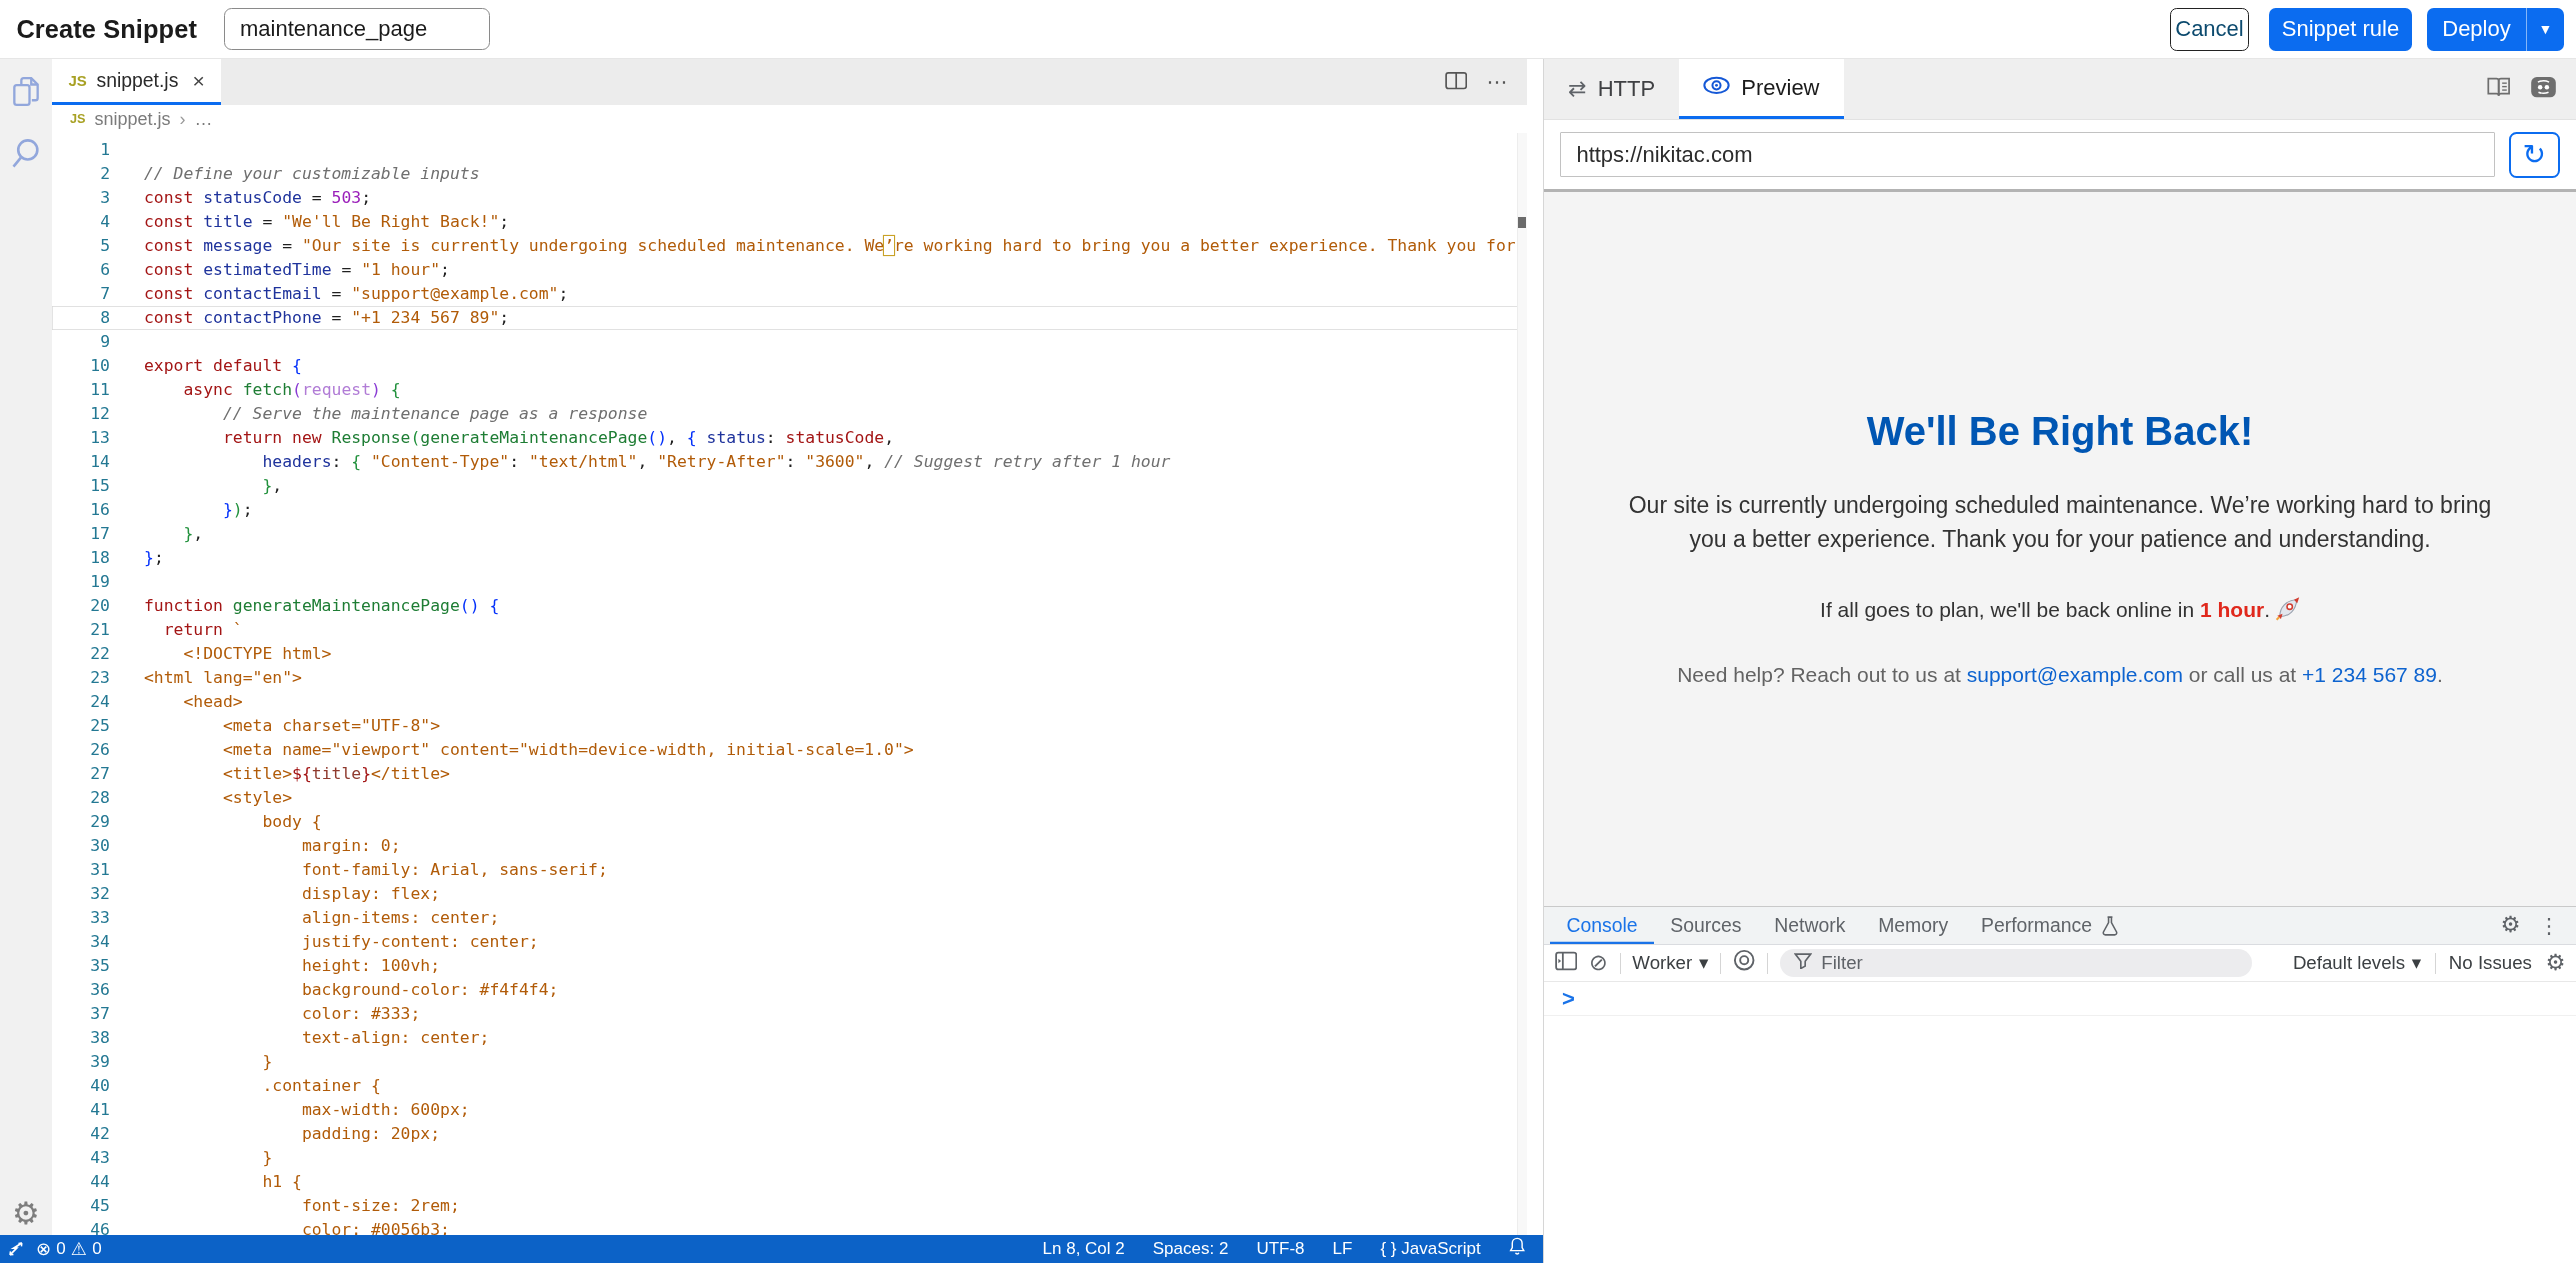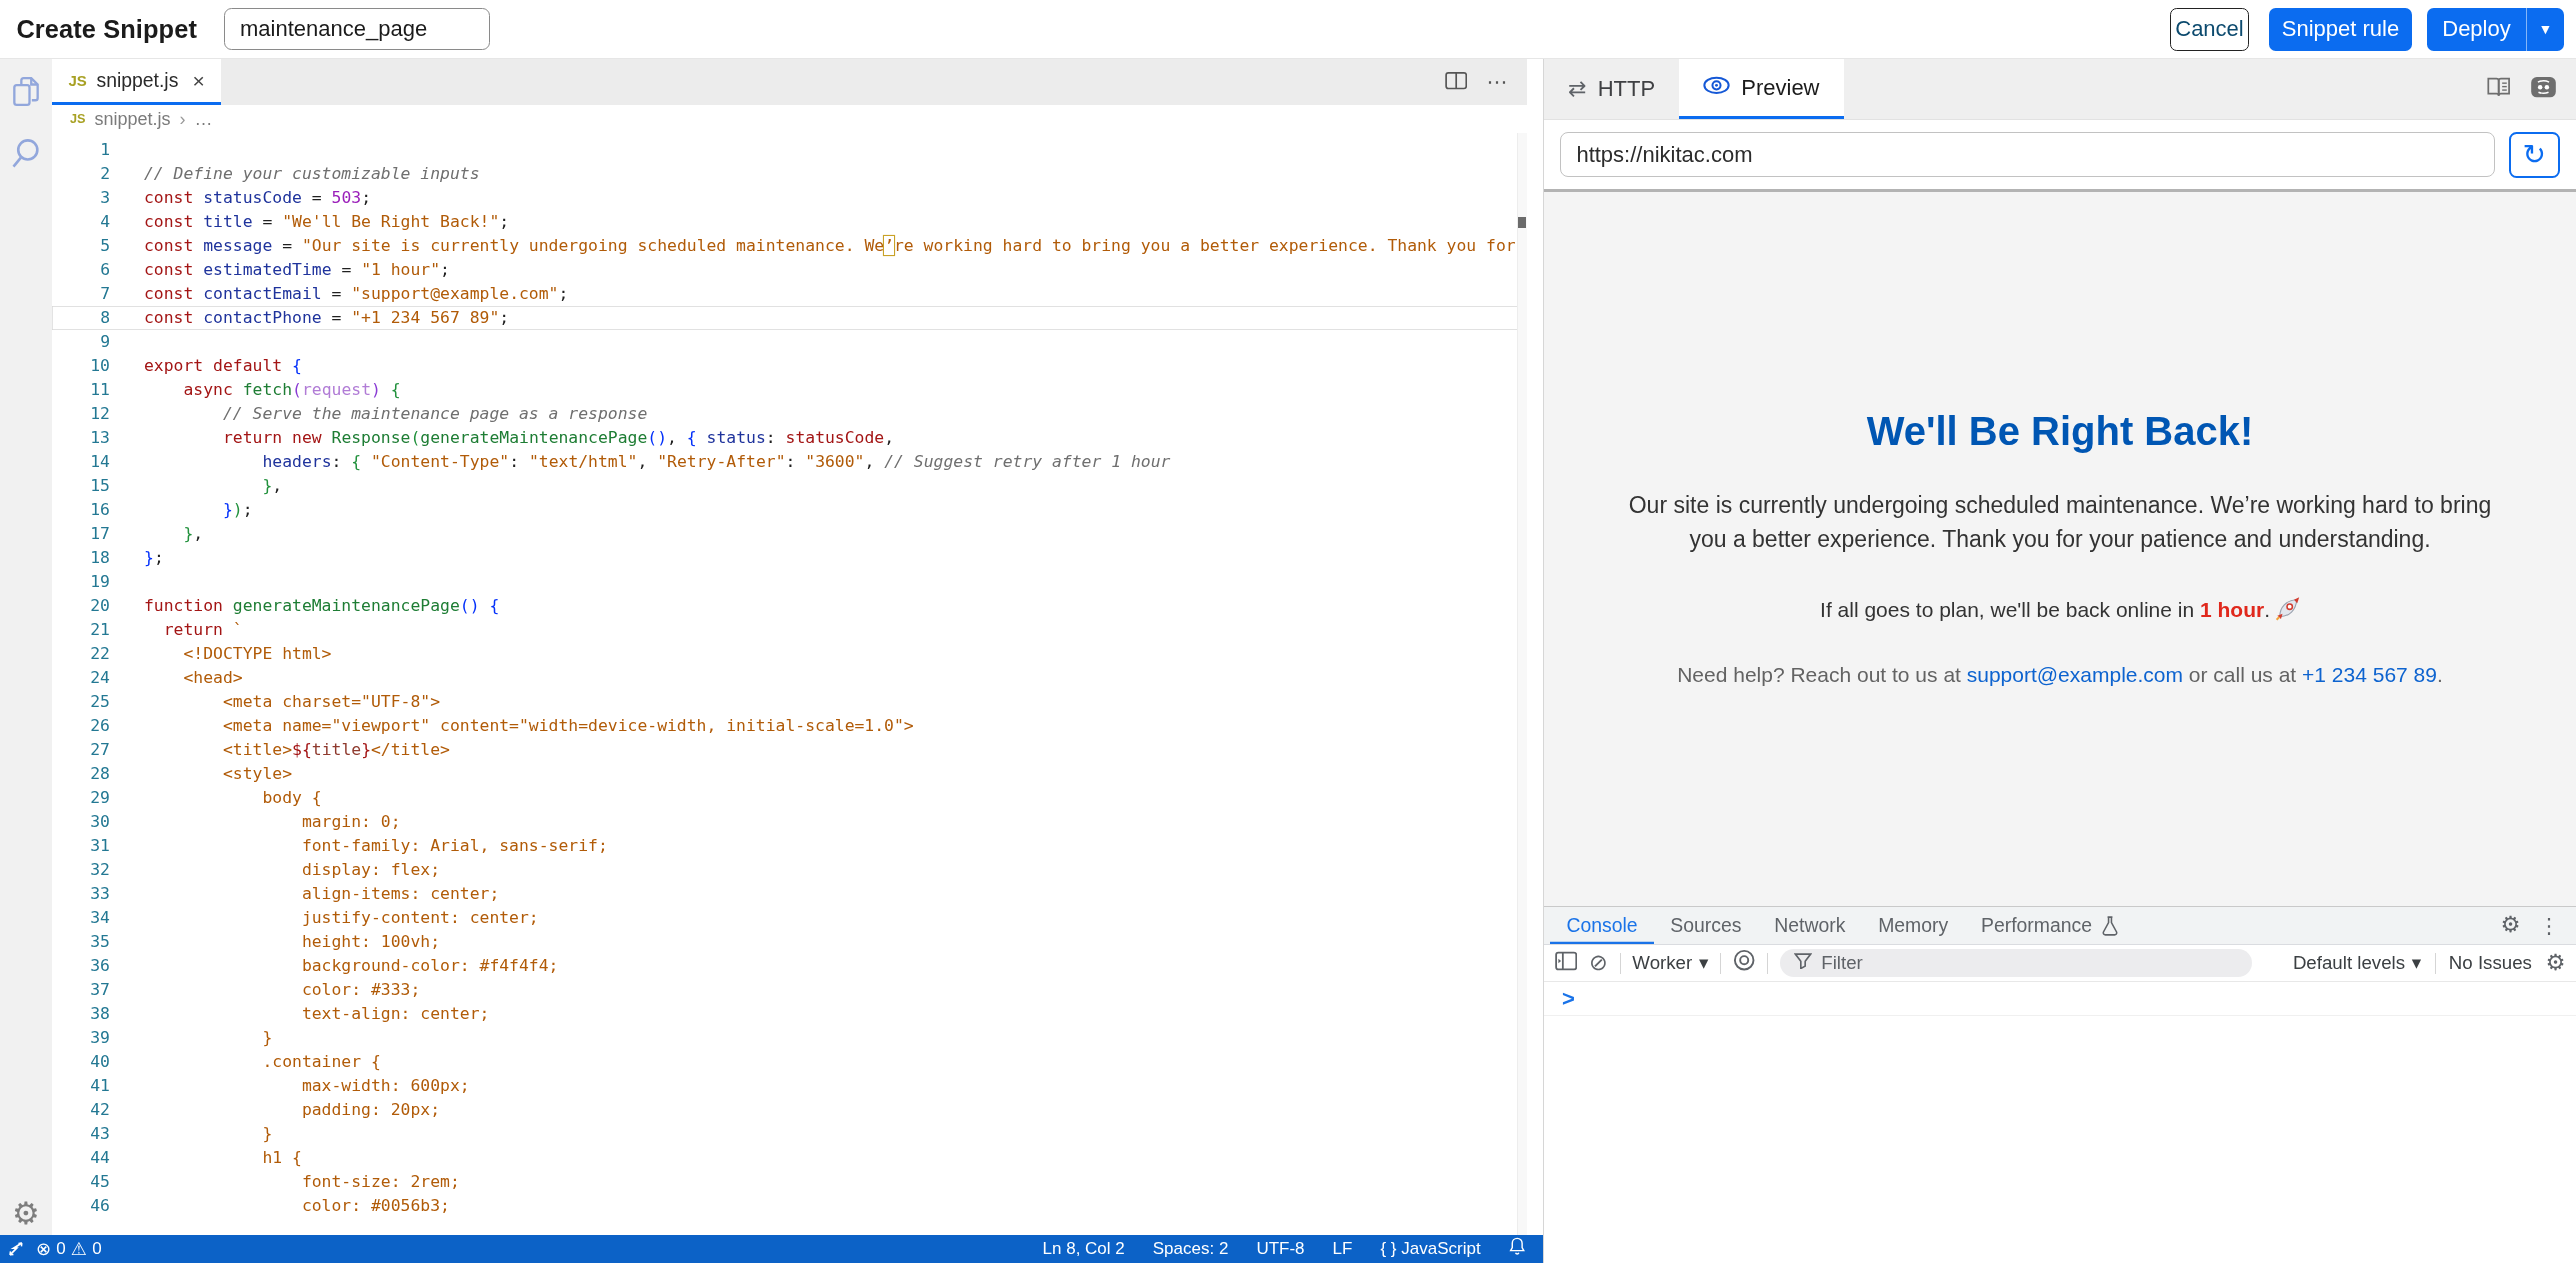--- a/index.html
+++ b/index.html
@@ -74,21 +74,21 @@
   .sb-right { margin-left:auto; display:flex; align-items:center; gap:28px; margin-right:18px; }
 
   
   .ptabs { height:61px; background:#efefef; display:flex; align-items:stretch; border-bottom:0.7px solid #e2e2e2; }
   .ptab { display:flex; align-items:center; gap:11.2px; font-size:22px; color:#3f4043; padding:0 24px; cursor:pointer; }
   .ptab.active { background:#fff; color:#1b1b1b; border-bottom:3.7px solid #0b6cf0; }
   .http-arrows { font-size:22px; color:#5f6368; }
   .ptabs-right { margin-left:auto; display:flex; align-items:center; gap:18px; padding-right:19.4px; }
 
   .urlrow { height:69px; background:#fff; display:flex; align-items:center; padding:0 16.4px; gap:13.5px; }
-  .url-input { flex:1; height:45px; border:1.5px solid #c2c2c2; border-radius:8px; font-size:22px; color:#2c2c2c;
+  .url-input { flex:1; height:45px; border:1.5px solid #c2c2c2; border-radius:1px; font-size:22px; color:#2c2c2c;
                padding:0 15px; font-family:"Liberation Sans",sans-serif; }
   .refresh-btn { width:51px; height:46px; border:2.2px solid #0b6cf0; border-radius:7.5px; background:#fff;
                  color:#0b6cf0; font-size:28px; display:flex; align-items:center; justify-content:center; cursor:pointer; }
   .pdivider { height:3px; background:#b3b3b3; }
 
   
   .pview { height:714px; background:#f4f4f4; display:flex; justify-content:center; }
   .pv-container { width:994px; text-align:center; margin-top:217px; }
   .pv-h1 { font-size:40px; font-weight:700; color:#0056b3; margin-bottom:34px; }
   .pv-p1 { font-size:23px; color:#333; line-height:34px; width:882px; margin:0 auto 40px; }
@@ -199,20 +199,21 @@
             <div class="cl"><span class="ln">13</span><span class="lc"><span class="tk-d">        </span><span class="tk-k">return </span><span class="tk-k">new </span><span class="tk-f">Response</span><span class="tk-b2">(</span><span class="tk-f">generateMaintenancePage</span><span class="tk-b1">()</span><span class="tk-d">, </span><span class="tk-b1">{</span><span class="tk-d"> </span><span class="tk-v">status</span><span class="tk-d">: </span><span class="tk-k">statusCode</span><span class="tk-d">,</span></span></div>
             <div class="cl"><span class="ln">14</span><span class="lc"><span class="tk-d">            </span><span class="tk-v">headers</span><span class="tk-d">: </span><span class="tk-b2">{</span><span class="tk-d"> </span><span class="tk-s">"Content-Type"</span><span class="tk-d">: </span><span class="tk-s">"text/html"</span><span class="tk-d">, </span><span class="tk-s">"Retry-After"</span><span class="tk-d">: </span><span class="tk-s">"3600"</span><span class="tk-d">, </span><span class="tk-c">// Suggest retry after 1 hour</span></span></div>
             <div class="cl"><span class="ln">15</span><span class="lc"><span class="tk-d">            </span><span class="tk-b2">}</span><span class="tk-d">,</span></span></div>
             <div class="cl"><span class="ln">16</span><span class="lc"><span class="tk-d">        </span><span class="tk-b1">}</span><span class="tk-b2">)</span><span class="tk-d">;</span></span></div>
             <div class="cl"><span class="ln">17</span><span class="lc"><span class="tk-d">    </span><span class="tk-b2">}</span><span class="tk-d">,</span></span></div>
             <div class="cl"><span class="ln">18</span><span class="lc"><span class="tk-b1">}</span><span class="tk-d">;</span></span></div>
             <div class="cl"><span class="ln">19</span><span class="lc"></span></div>
             <div class="cl"><span class="ln">20</span><span class="lc"><span class="tk-k">function </span><span class="tk-f">generateMaintenancePage</span><span class="tk-b1">()</span><span class="tk-d"> </span><span class="tk-b1">{</span></span></div>
             <div class="cl"><span class="ln">21</span><span class="lc"><span class="tk-d">  </span><span class="tk-k">return </span><span class="tk-s">`</span></span></div>
             <div class="cl"><span class="ln">22</span><span class="lc"><span class="tk-s">    &lt;!DOCTYPE html&gt;</span></span></div>
+            <div class="cl"><span class="ln">23</span><span class="lc"><span class="tk-s">&lt;html lang="en"&gt;</span></span></div>
             <div class="cl"><span class="ln">24</span><span class="lc"><span class="tk-s">    &lt;head&gt;</span></span></div>
             <div class="cl"><span class="ln">25</span><span class="lc"><span class="tk-s">        &lt;meta charset="UTF-8"&gt;</span></span></div>
             <div class="cl"><span class="ln">26</span><span class="lc"><span class="tk-s">        &lt;meta name="viewport" content="width=device-width, initial-scale=1.0"&gt;</span></span></div>
             <div class="cl"><span class="ln">27</span><span class="lc"><span class="tk-s">        &lt;title&gt;</span><span class="tk-i">${</span><span class="tk-iv">title</span><span class="tk-i">}</span><span class="tk-s">&lt;/title&gt;</span></span></div>
             <div class="cl"><span class="ln">28</span><span class="lc"><span class="tk-s">        &lt;style&gt;</span></span></div>
             <div class="cl"><span class="ln">29</span><span class="lc"><span class="tk-s">            body {</span></span></div>
             <div class="cl"><span class="ln">30</span><span class="lc"><span class="tk-s">                margin: 0;</span></span></div>
             <div class="cl"><span class="ln">31</span><span class="lc"><span class="tk-s">                font-family: Arial, sans-serif;</span></span></div>
             <div class="cl"><span class="ln">32</span><span class="lc"><span class="tk-s">                display: flex;</span></span></div>
             <div class="cl"><span class="ln">33</span><span class="lc"><span class="tk-s">                align-items: center;</span></span></div>

